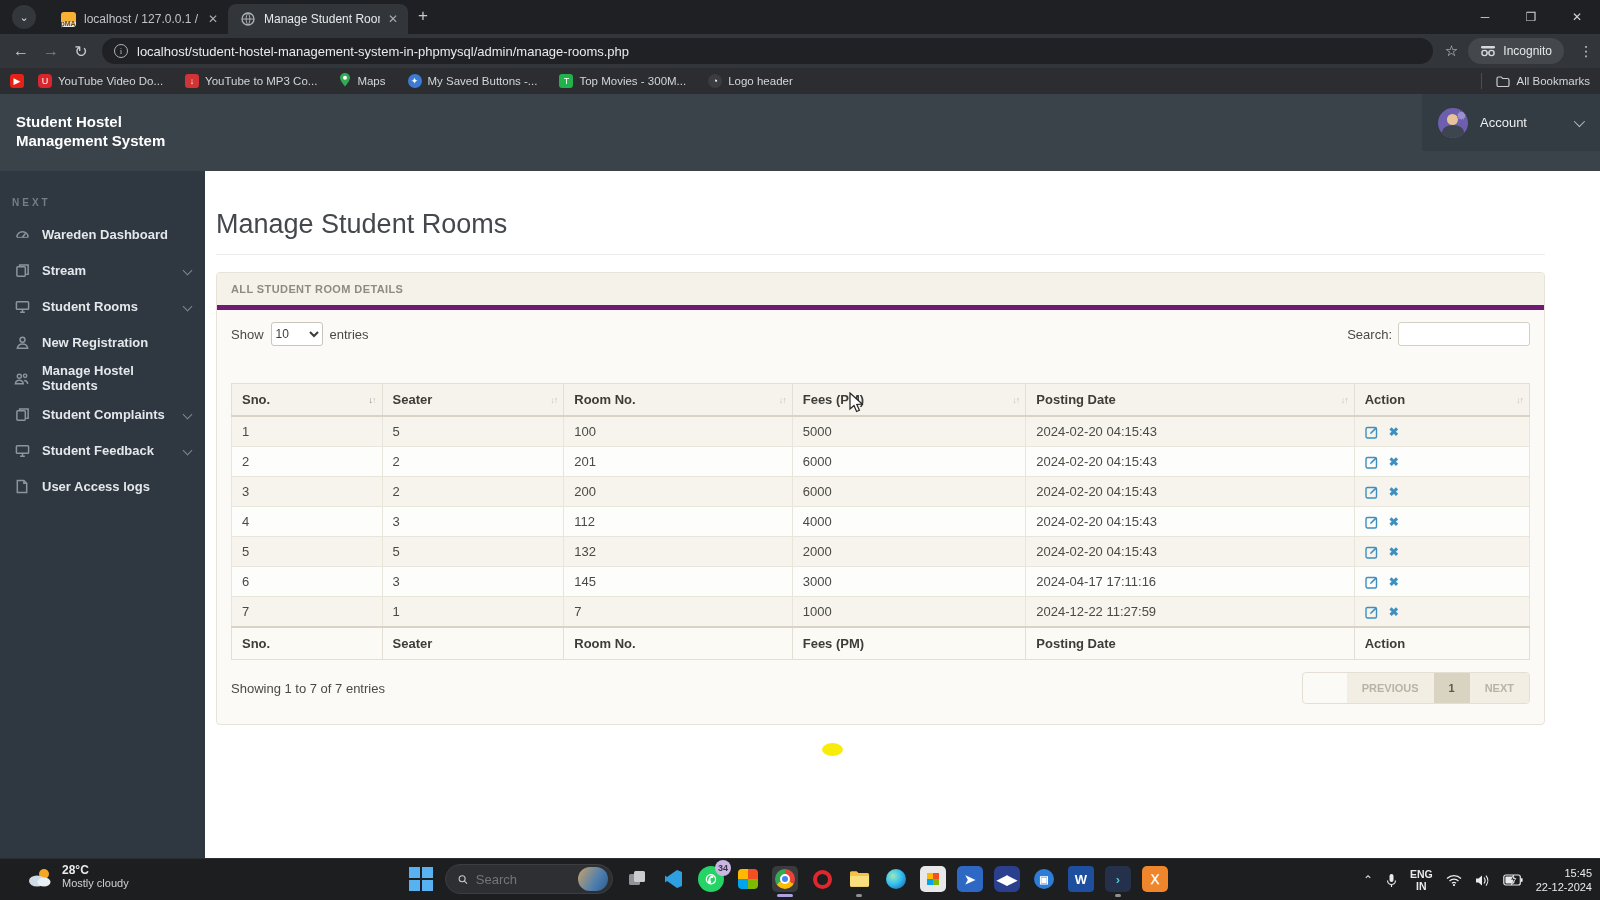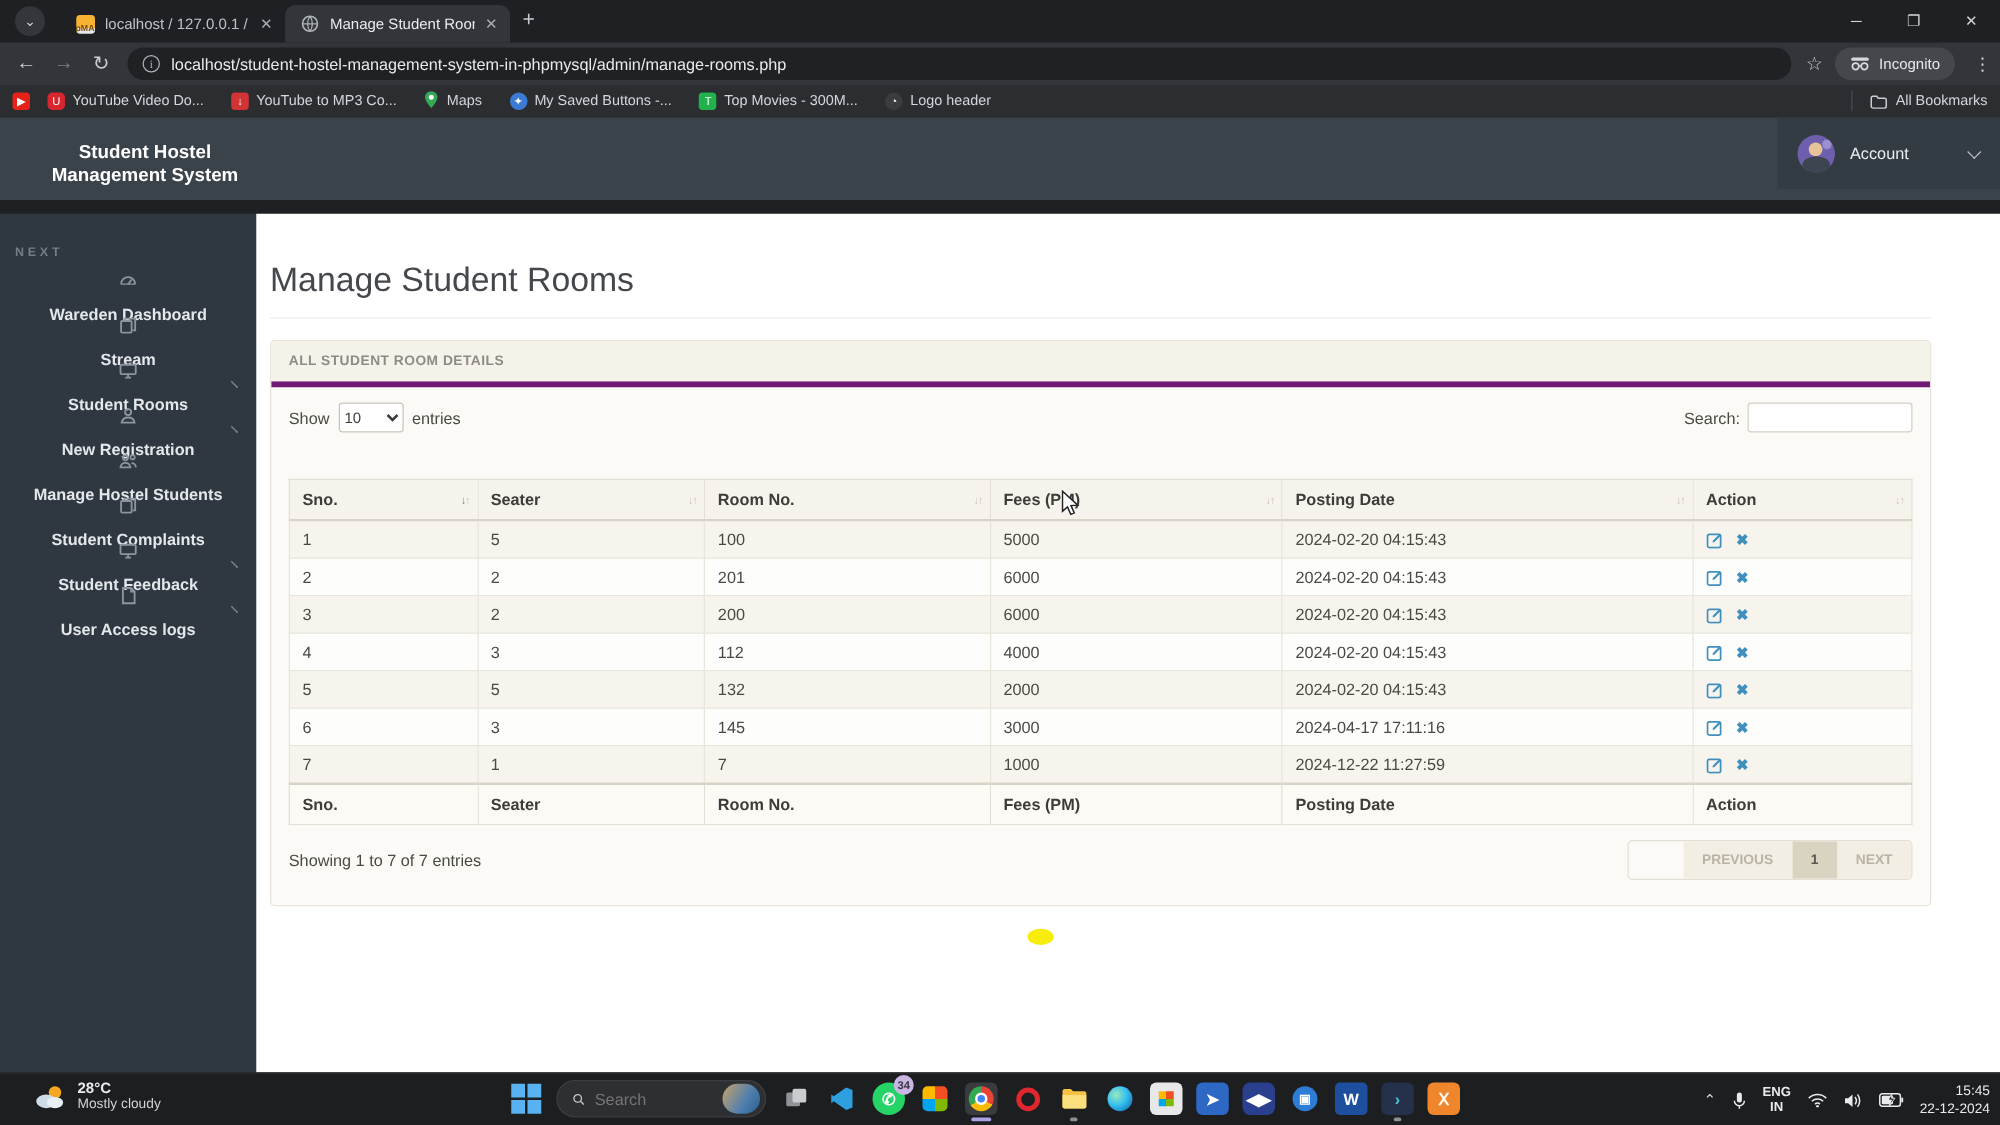--- a/index.html
+++ b/index.html
@@ -31,32 +31,32 @@
   .star { color:#cfd2d6; font-size:15px; margin-right:10px; }
   #incog { height:26px; border-radius:13px; background:#44474c; color:#e6e8ea; font-size:12px; display:flex; align-items:center; gap:7px; padding:0 12px; margin-right:8px; }
   .kebab { color:#cfd2d6; font-size:14px; width:28px; text-align:center; }
 
   #bookmarksbar { position:absolute; top:68px; left:0; right:0; height:26px; background:#2b2d30; display:flex; align-items:center; font-size:11.5px; color:#d3d6da; padding:0 10px; }
   .bm { display:flex; align-items:center; gap:6px; margin-right:22px; white-space:nowrap; }
   .bmicon { width:14px; height:14px; border-radius:3px; display:flex; align-items:center; justify-content:center; font-size:9px; color:#fff; flex:none; }
   #allbm { margin-left:auto; display:flex; align-items:center; gap:7px; border-left:1px solid #4a4d52; padding-left:14px; height:16px; }
 
   
-  #appheader { position:absolute; top:94px; left:0; right:0; height:66px; background:#3a424a;text-align:center; }
+  #appheader { position:absolute; top:94px; left:0; right:0; height:77px; background:#3a424a; }
   #apptitle { position:absolute; left:16px; top:18px; width:200px; color:#fff; font-size:15px; font-weight:bold; line-height:19px; }
   #account { position:absolute; right:0; top:0; height:57px; width:178px; background:#333b43; display:flex; align-items:center; gap:12px; padding:0 18px 0 16px; color:#eceef0; font-size:13px; }
   .avatar { width:30px; height:30px; border-radius:50%; background:#6e5fae; position:relative; overflow:hidden; flex:none; }
   .avatar .head { position:absolute; left:9px; top:6px; width:11px; height:11px; border-radius:50%; background:#e8c39a; }
   .avatar .body { position:absolute; left:4px; top:17px; width:22px; height:14px; border-radius:50% 50% 0 0; background:#3d4650; }
   .avatar .gear { position:absolute; right:2px; top:3px; width:9px; height:9px; border-radius:50%; background:#9c8fd0; border:1.5px dotted #5a4d93; }
   .chev { width:8px; height:8px; border-right:1.6px solid #b9bec4; border-bottom:1.6px solid #b9bec4; transform:rotate(45deg) translateY(-2px); margin-left:auto; }
 
   #sidebar { position:absolute; top:171px; left:0; width:205px; bottom:42px; background:#2f3740; }
   #mainlabel { color:#747e87; font-size:10px; font-weight:bold; letter-spacing:3px; padding:26px 0 8px 12px; }
-  .sitem { height:36px; display:flex; align-items:center; gap:12px; padding:0 14px; color:#e4e8eb; font-size:13px; font-weight:bold;flex-direction:column; }
+  .sitem { height:36px; display:flex; align-items:center; gap:12px; padding:0 14px; color:#e4e8eb; font-size:13px; font-weight:bold; }
   .sicon { width:16px; height:16px; flex:none; display:flex; align-items:center; justify-content:center; }
   .sicon svg { stroke:#8b959e; fill:none; stroke-width:1.6; }
   .schev { margin-left:auto; width:7px; height:7px; border-right:1.5px solid #7d8791; border-bottom:1.5px solid #7d8791; transform:rotate(45deg); }
 
   
   #content { position:absolute; top:171px; left:205px; right:0; bottom:42px; background:#ffffff; padding:38px 55px 0 11px; }
   #pagetitle { font-size:27px; font-weight:500; color:#44474c; padding-bottom:14px; border-bottom:1px solid #ededed; }
   #panel { margin-top:17px; background:#fbfaf6; border:1px solid #e7e3d8; border-radius:4px; }
   #panelhead { background:#f5f2ea; border-bottom:5px solid #701a75; border-radius:4px 4px 0 0; padding:10px 14px; font-size:11px; font-weight:bold; color:#8d8b83; letter-spacing:.4px; }
   #panelbody { padding:12px 14px 20px 14px; }

